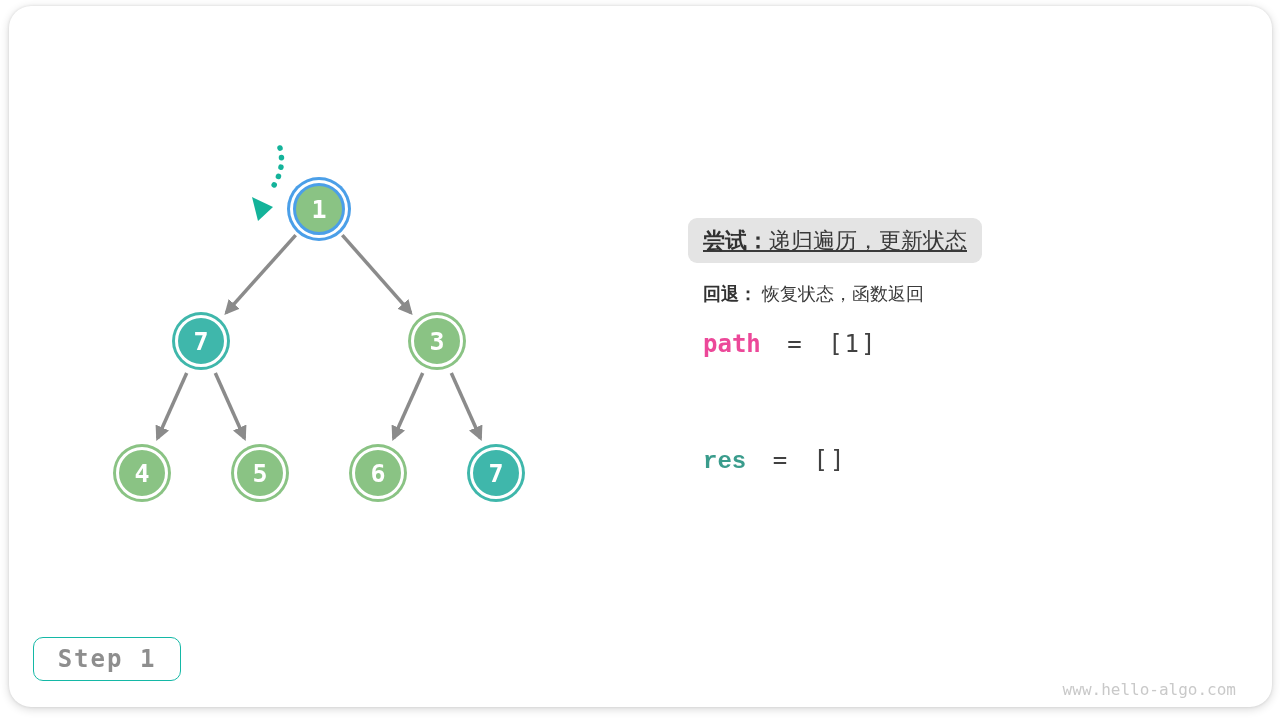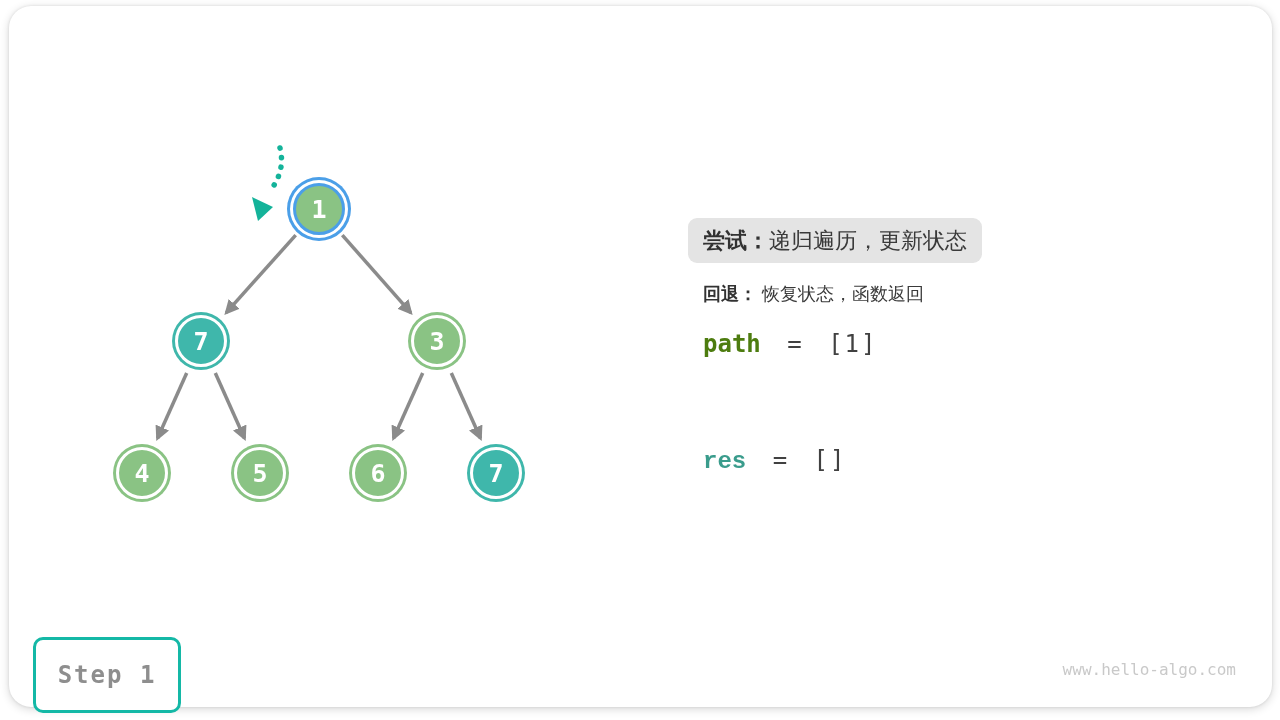--- a/index.html
+++ b/index.html
@@ -25,50 +25,50 @@
   }
   .node.green  { background: #8ac384; border: 3px solid #ffffff; box-shadow: 0 0 0 3px #8ac384; }
   .node.teal   { background: #3fb7ab; border: 3px solid #ffffff; box-shadow: 0 0 0 3px #3fb7ab; }
   .node.active { background: #8ac384; border: 3px solid #4b9fe8; box-shadow: 0 0 0 3px #ffffff, 0 0 0 6px #4b9fe8; }
 
   
   .try-box {
     position: absolute; left: 688px; top: 218px; height: 45px;
     padding: 0 15px; background: #e4e4e4; border-radius: 9px;
     display: flex; align-items: center;
-    font-size: 22px; color: #3a3a3a; white-space: nowrap;
+    font-size: 22px; color: #3a3a3a; white-space: nowrap; text-decoration: underline;
   }
   .bold-label { font-weight: 700; color: #323232; }
   .back-line {
     position: absolute; left: 703px; top: 282px;
     font-size: 18px; color: #3a3a3a; white-space: nowrap;
   }
   .code-line {
     position: absolute; left: 703px;
     font: 400 24px "DejaVu Sans Mono", monospace; color: #414141; white-space: nowrap;
   }
   .code-line.path { top: 330px; }
   .code-line.res  { top: 446px; }
   .code-var { font-weight: 700; }
-  .code-var.blue { color: #4d7c0f; margin-top: 16px; }
+  .code-var.blue { color: #ec4899; margin-top: 16px; }
   .code-var.teal { color: #3a9c8c; font-family: Liberation Mono, monospace; }
   .code-eq { margin: 0 12px; }
   .code-val { letter-spacing: 2px; }
 
   
   .step-badge {
-    position: absolute; left: 33px; top: 637px; width: 148px; height: 76px;
-    border: 3px solid #14b8a6; border-radius: 10px; background: #ffffff;
+    position: absolute; left: 33px; top: 637px; width: 148px; height: 44px;
+    border: 1px solid #14b8a6; border-radius: 10px; background: #ffffff;
     display: flex; align-items: center; justify-content: center;
     font: 700 24px "DejaVu Sans Mono", monospace; color: #8e8e8e; letter-spacing: 2px;
   }
 
   
   .watermark {
-    position: absolute; right: 44px; top: 660px;
+    position: absolute; right: 44px; top: 680px;
     font: 400 16px "DejaVu Sans Mono", monospace; color: #c9c9c9;
   }
 </style>
 </head>
 <body>
 
 <div class="stage">
   <div class="card"></div>
 
   <svg class="edges" viewBox="0 0 1280 720">

